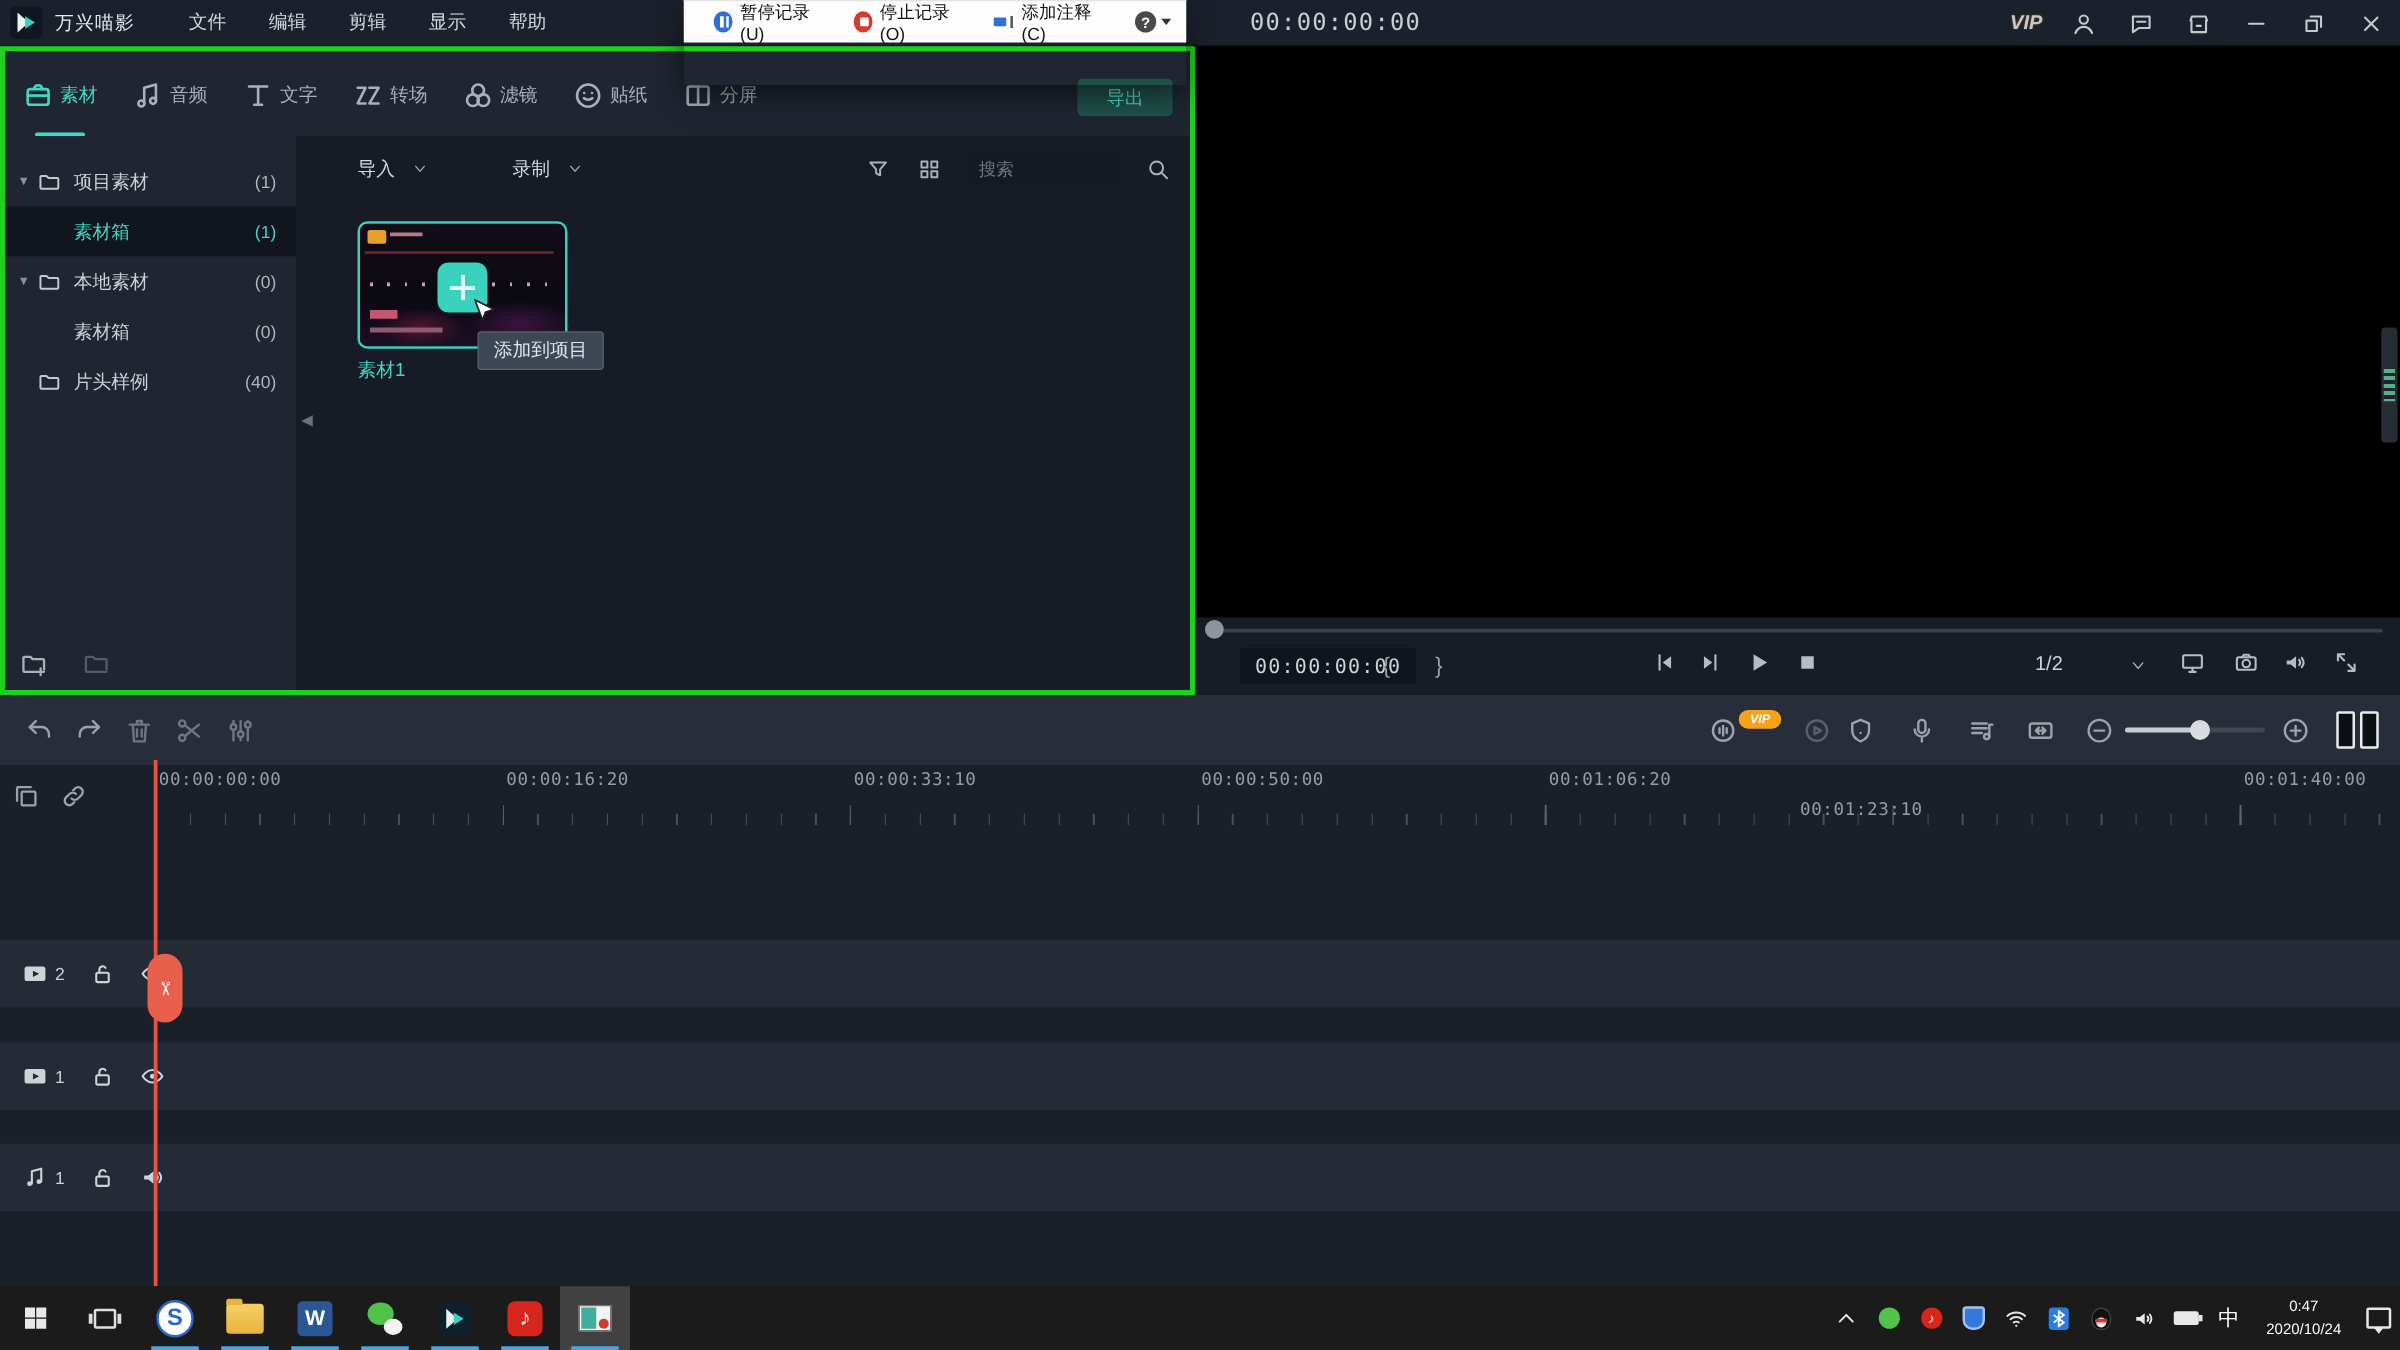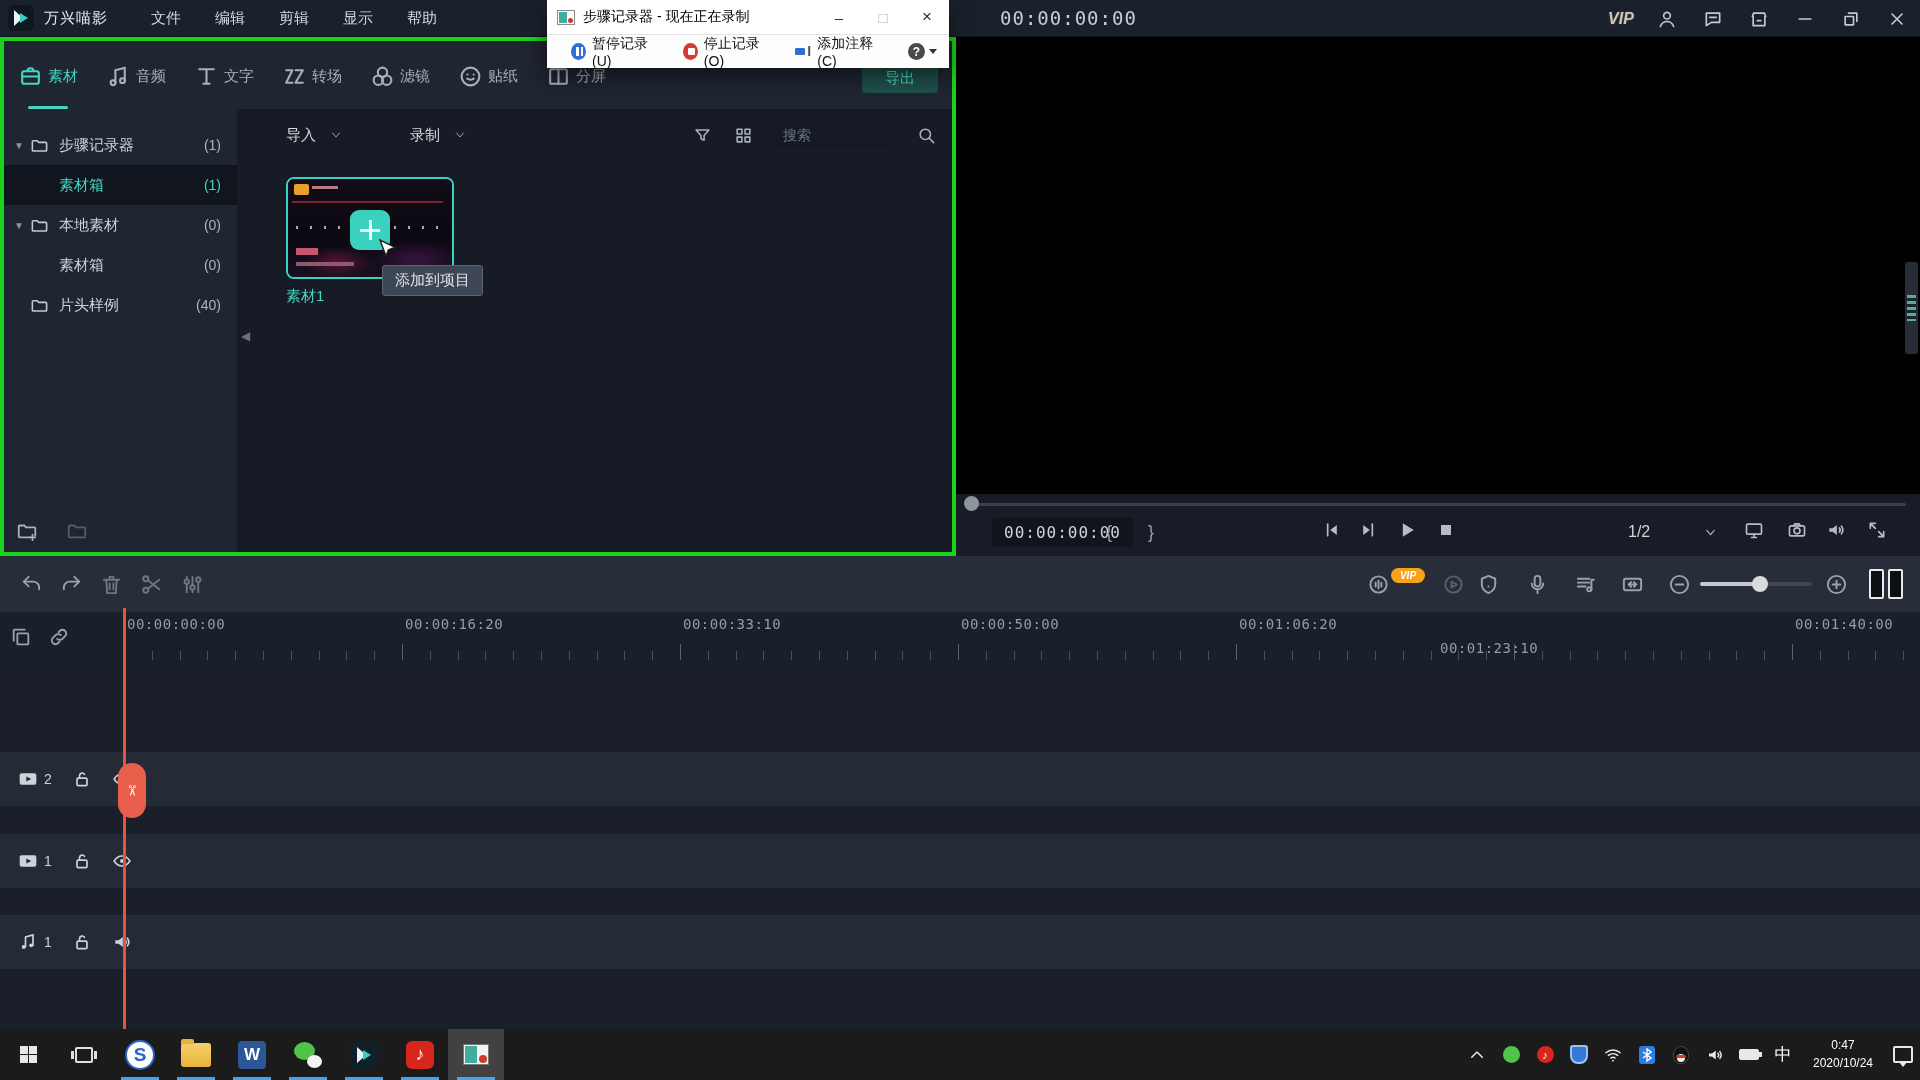--- a/index.html
+++ b/index.html
@@ -348,21 +348,21 @@
     <div class="panel-body">
       <div class="sidebar">
         <div class="side-list">
             <div class="side-row">
               <span class="caret">▼</span>
               <span class="ic">
                 <svg viewBox="0 0 24 24">
                   <path d="M3 7c0-.6.4-1 1-1h5l2 2h9c.6 0 1 .4 1 1v9c0 .6-.4 1-1 1H4c-.6 0-1-.4-1-1z"></path>
                 </svg>
               </span>
-              <span class="slabel">步骤记录器</span>
+              <span class="slabel">项目素材</span>
               <span class="scount">(1)</span>
             </div>
             <div class="side-row child sel">
               <span class="slabel">素材箱</span>
               <span class="scount">(1)</span>
             </div>
             <div class="side-row">
               <span class="caret">▼</span>
               <span class="ic">
                 <svg viewBox="0 0 24 24">
@@ -719,27 +719,20 @@
           </span>
         </div>
       </div>
     </div>
   <div class="playhead-line"></div>
   <div class="playhead-handle">
       <span>✂</span>
     </div>
 
   <div class="recorder">
-    <div class="rec-titlebar">
-      <div class="rec-appicon"></div>
-      <div class="rec-title">步骤记录器 - 现在正在录制</div>
-      <div class="rec-ctl" style="right:88px;">–</div>
-      <div class="rec-ctl" style="right:44px;color:#b5b5b5;">□</div>
-      <div class="rec-ctl" style="right:0;font-size:17px;">×</div>
-    </div>
     <div class="rec-toolbar">
       <div id="rec-buttons" style="display:flex;gap:24px;">
           <div class="rec-btn">
             <span class="g-pause"></span>
             <span>暂停记录(U)</span>
           </div>
           <div class="rec-btn">
             <span class="g-stop"></span>
             <span>停止记录(O)</span>
           </div>

